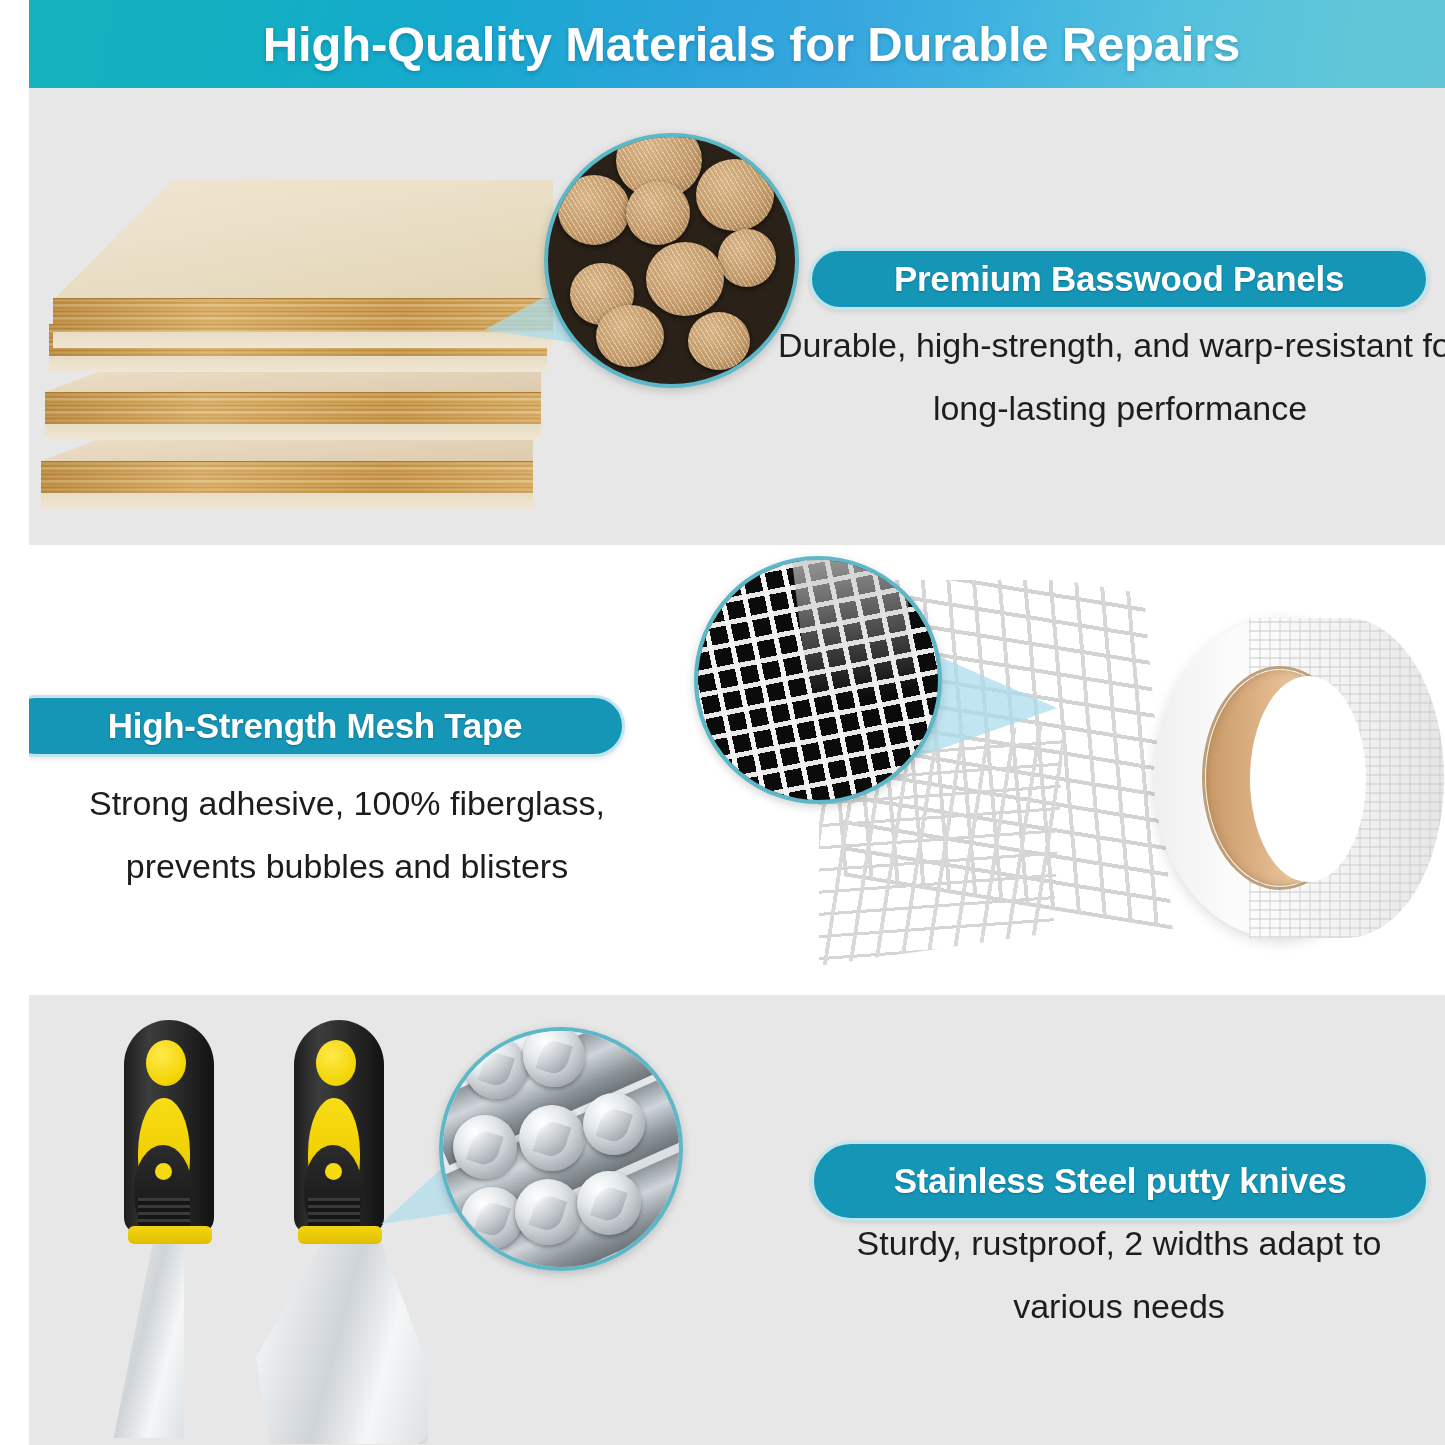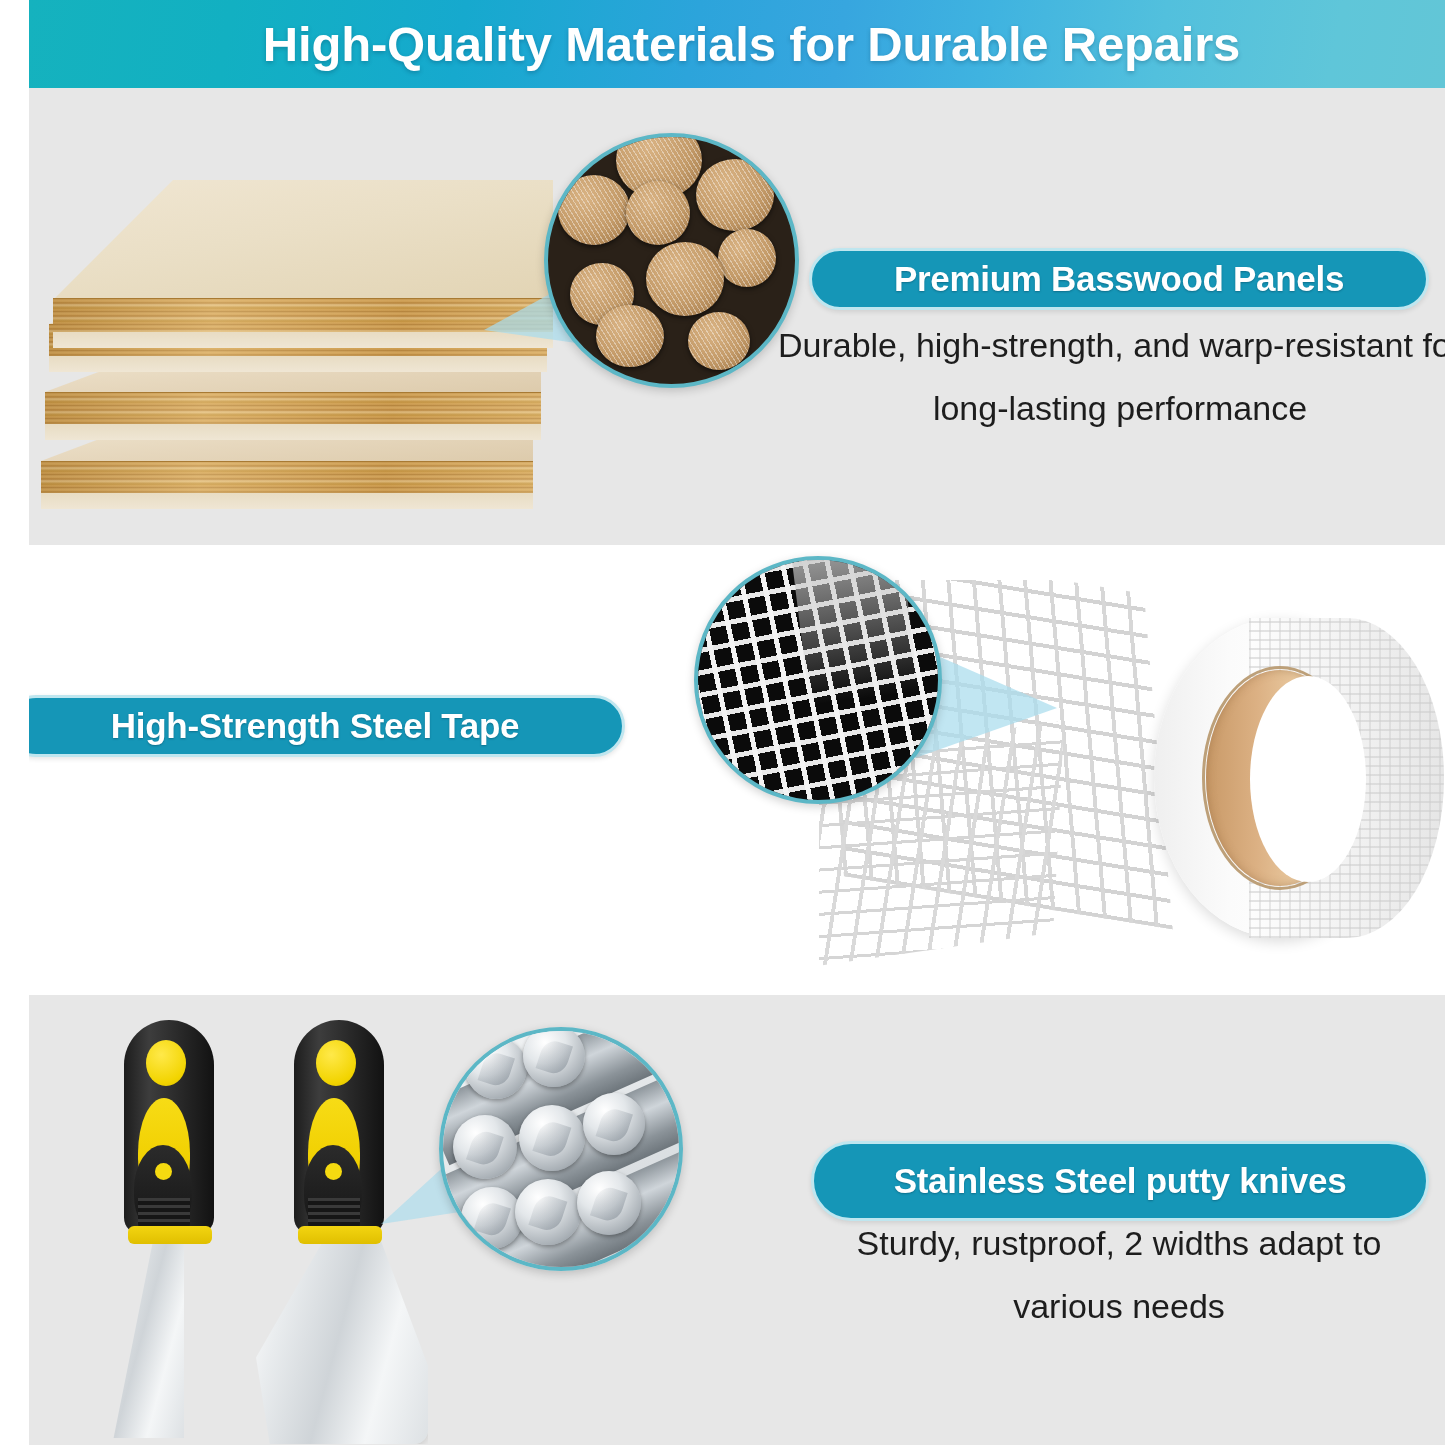--- a/index.html
+++ b/index.html
@@ -454,22 +454,23 @@
     <div class="log" style="left:48px; top:168px; width:68px; height:62px;"></div>
     <div class="log" style="left:140px; top:175px; width:62px; height:58px;"></div>
   </div>
 
   <div class="badge badge-1">
     <span>Premium Basswood Panels</span>
   </div>
   <div class="desc desc-1">Durable, high-strength, and warp-resistant for long-lasting performance</div>
 
   <div class="badge badge-2">
-    <span>High-Strength Steel Tape</span>
-  </div>
+    <span>High-Strength Mesh Tape</span>
+  </div>
+  <div class="desc desc-2">Strong adhesive, 100% fiberglass, prevents bubbles and blisters</div>
 
   <div class="mesh-sheet-wrap">
     <div class="mesh-sheet"></div>
     <div class="mesh-sheet-b"></div>
   </div>
 
   <div class="cone" style="left:880px; top:640px;">
     <svg width="150" height="130" viewBox="0 0 150 130">
       <polygon points="148,68 6,6 6,118" fill="#a9dced" opacity="0.72"></polygon>
     </svg>

